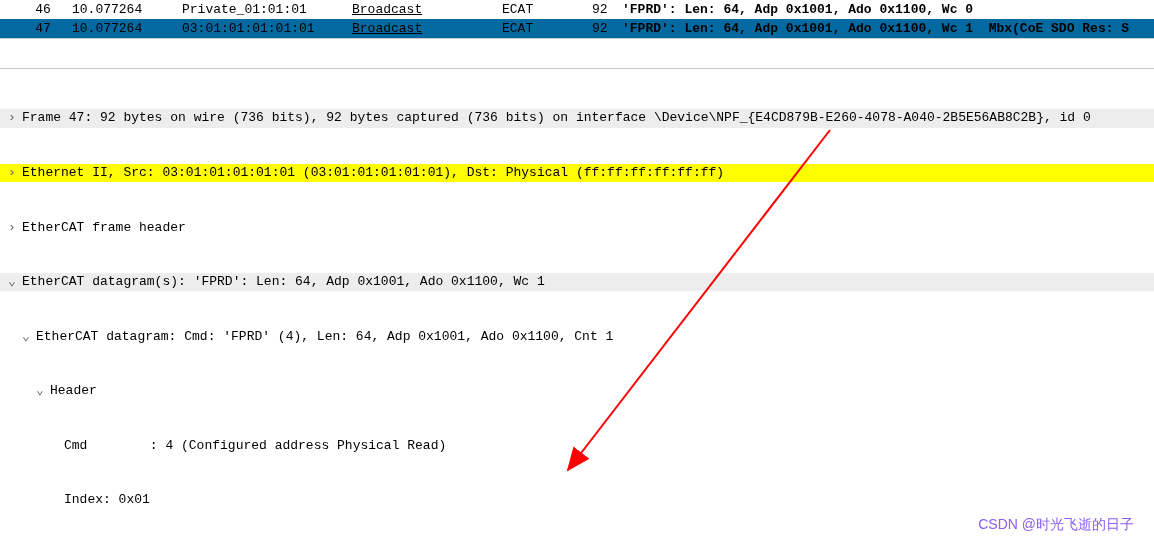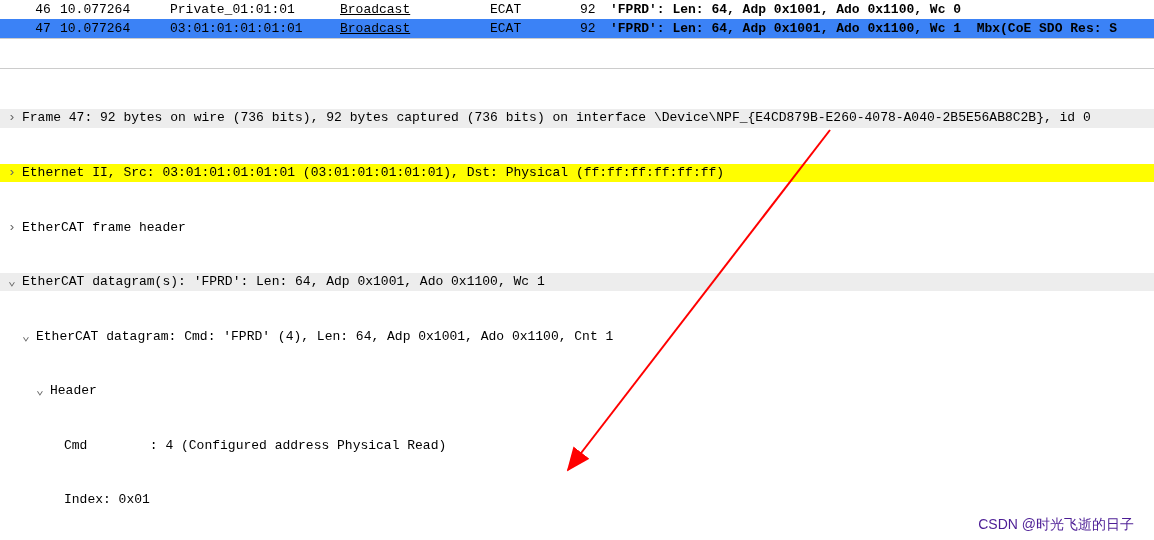--- a/index.html
+++ b/index.html
@@ -15,24 +15,24 @@
     }
     .packet-list {
       border-bottom: 1px solid #ccc;
     }
     .packet-row {
       display: flex;
       padding: 2px 0;
       white-space: pre;
     }
     .packet-row.sel {
-      background: #3b82f6;
+      background: #0369a1;
     }
     .col-no { width: 30px; text-align: center; padding-right: 4px; margin-left: 30px;}
-    .col-time { width: 110px; }
+    .col-time { width: 110px; margin-left: 12px; }
     .col-src { width: 170px; }
     .col-dst { width: 150px; text-decoration: underline; }
     .col-proto { width: 90px; }
     .col-len { width: 30px; padding-right: 6px;}
     .col-info { flex: 1; overflow: hidden; text-overflow: ellipsis; font-weight: bold; }
     .spacer { height: 30px; border-bottom: 1px solid #ccc; }
     .tree-pane {
       padding: 4px 0;
       border-bottom: 1px solid #ccc;
       background: #fff;
@@ -50,21 +50,21 @@
       width: 14px;
       display: inline-block;
       color: #666;
       cursor: pointer;
     }
     .indent { display: inline-block; }
     .watermark {
       position: absolute;
       bottom: 6px;
       right: 20px;
-      color: #4c1d95;
+      color: #8b5cf6;
       font-family: sans-serif;
       font-size: 14px;
     }
     svg.arrow {
       position: absolute;
       top: 0; left: 0;
       pointer-events: none;
       width: 1154px; height: 540px;
     }
   </style>

